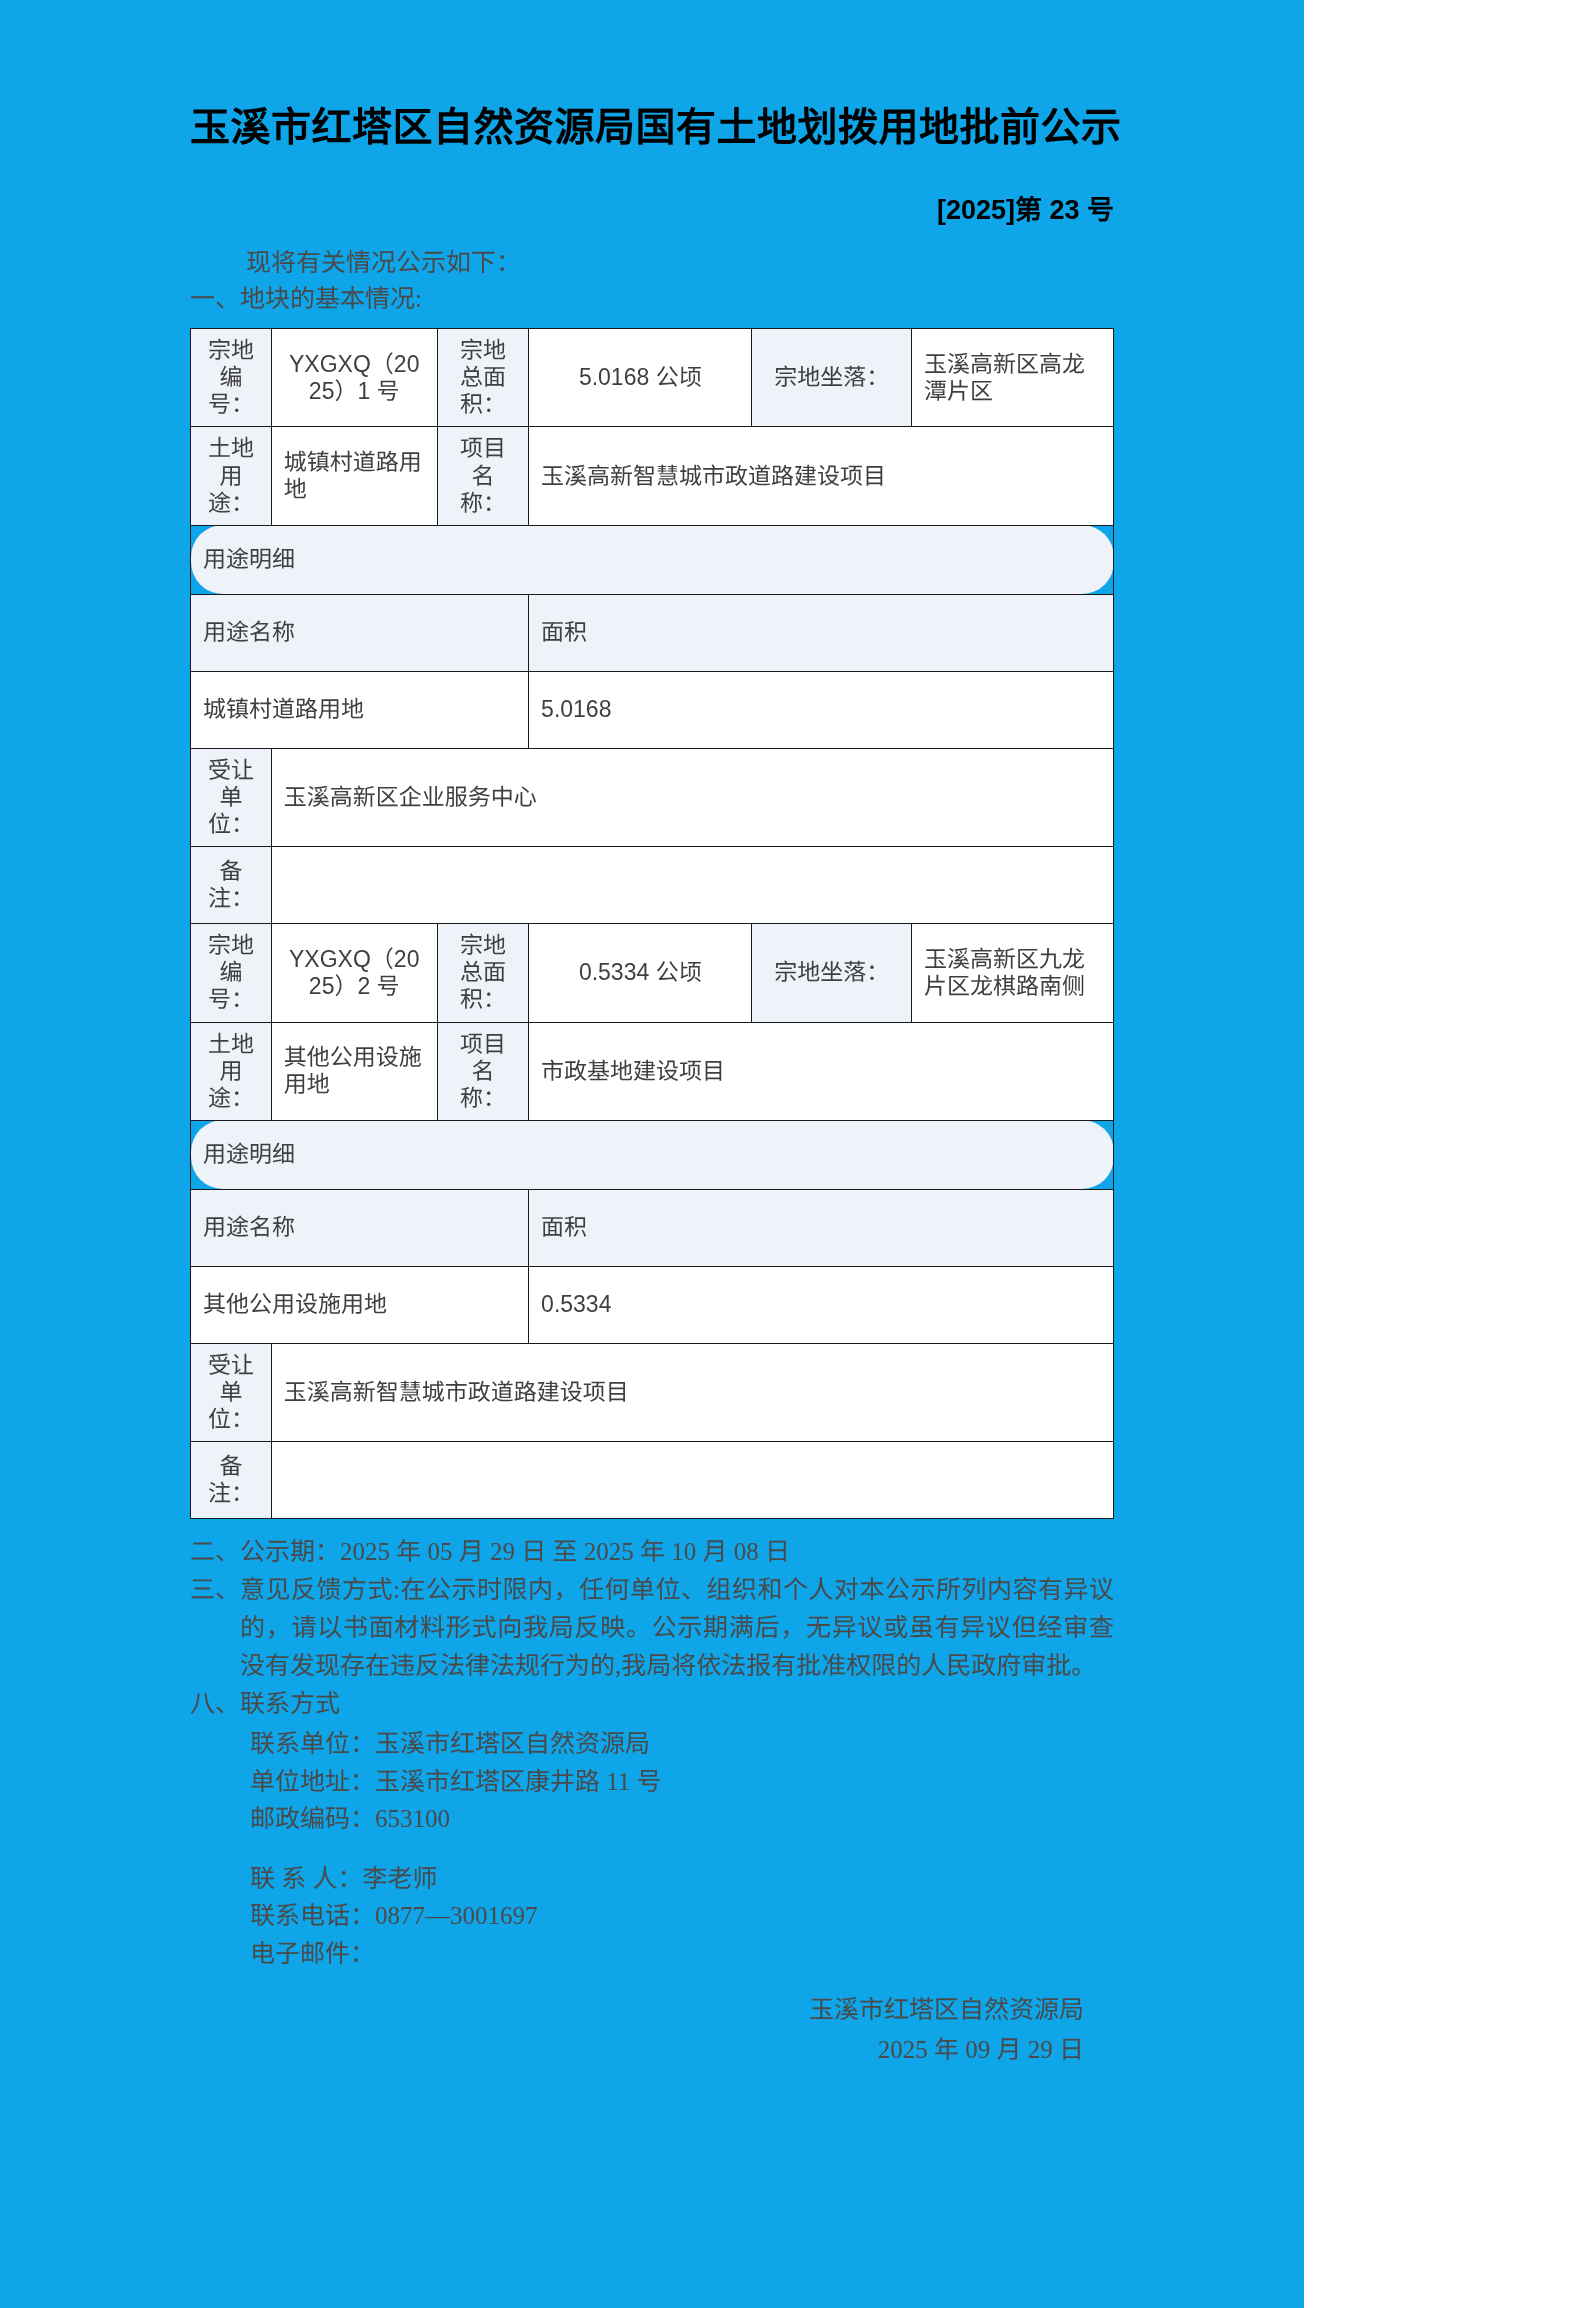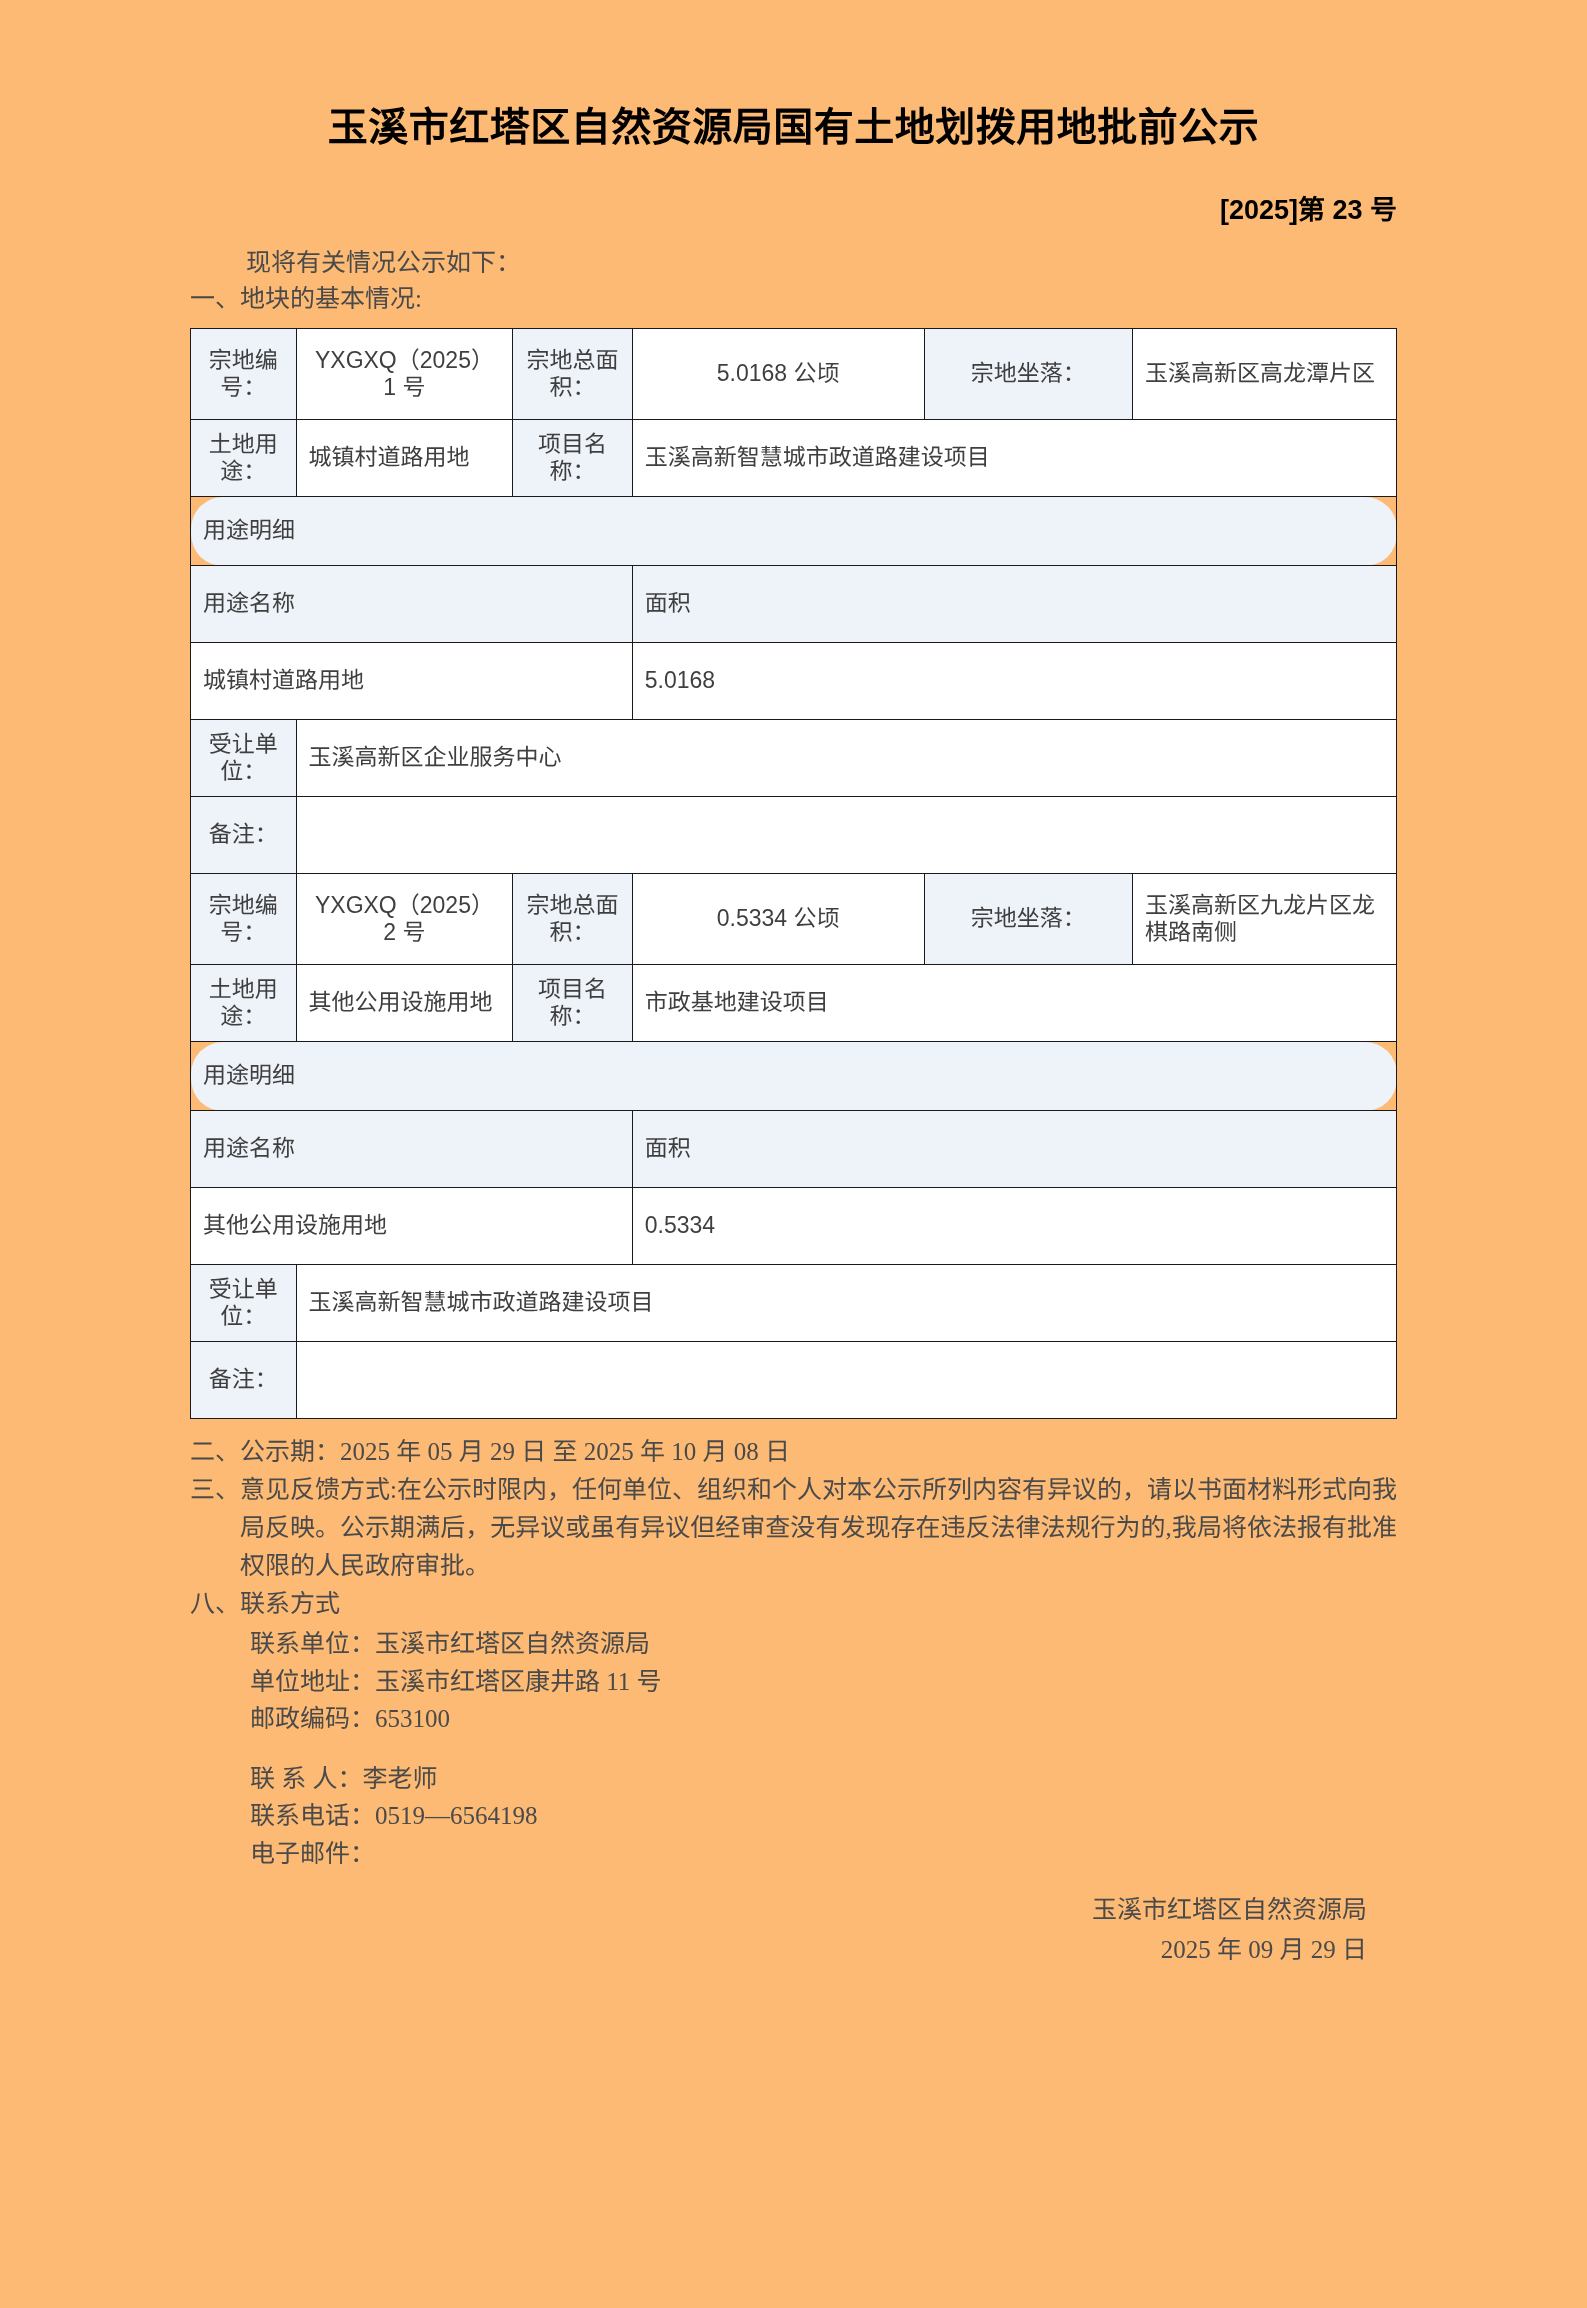--- a/index.html
+++ b/index.html
@@ -9,26 +9,26 @@
     background: #ffffff;
   }
   body {
     width: 1587px;
     min-height: 2308px;
     font-family: "Liberation Serif", "DejaVu Serif", serif;
     color: #3a3a3a;
     -webkit-font-smoothing: antialiased;
   }
   .page {
-    width: 1587px;
+    width: 1304px;
     min-height: 2308px;
     box-sizing: border-box;
     padding: 78px 190px 40px 190px;
     position: relative;
-    background: #fdba74;
+    background: #0ea5e9;
   }
 
   
   .doc-title {
     font-family: "Liberation Sans", "DejaVu Sans", sans-serif;
     font-weight: bold;
     font-size: 40px;
     line-height: 1.35;
     text-align: center;
     color: #000;
@@ -283,21 +283,21 @@
         <span>单位地址：</span><span>玉溪市红塔区康井路 11 号</span>
       </div>
       <div class="contact-row">
         <span>邮政编码：</span><span>653100</span>
       </div>
       <div class="gap-row"></div>
       <div class="contact-row">
         <span>联 系 人：</span><span>李老师</span>
       </div>
       <div class="contact-row">
-        <span>联系电话：</span><span>0519—6564198</span>
+        <span>联系电话：</span><span>0877—3001697</span>
       </div>
       <div class="contact-row">
         <span>电子邮件：</span><span></span>
       </div>
     </div>
   </div>
 
   <div class="footer-sign">
     <div>玉溪市红塔区自然资源局</div>
     <div>2025 年 09 月 29 日</div>

